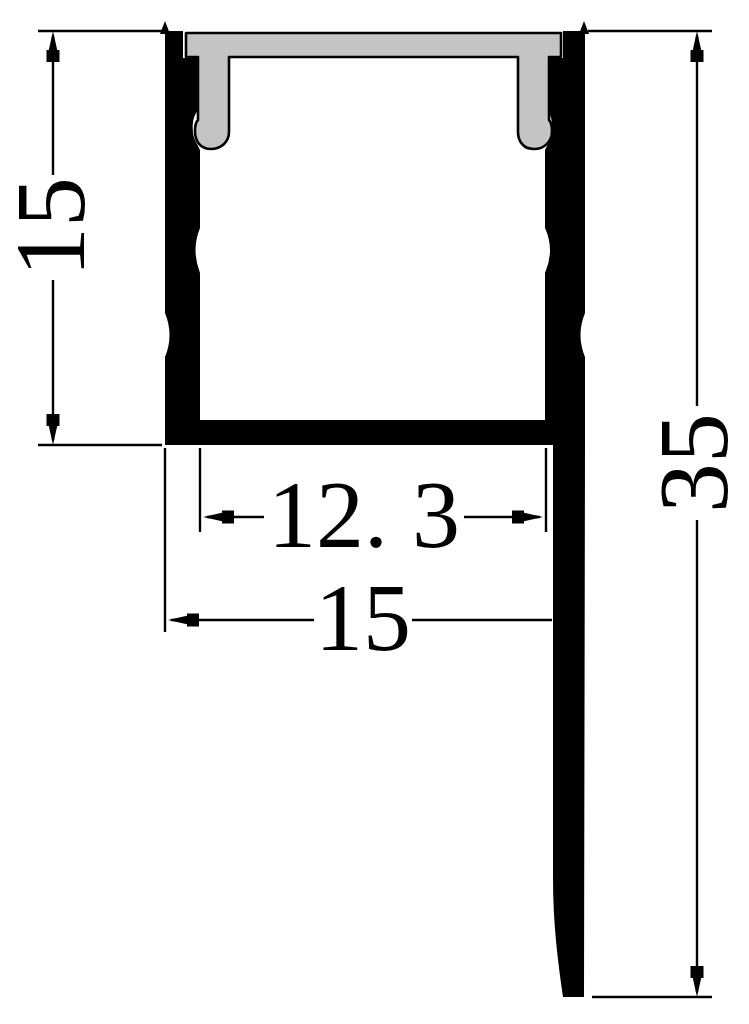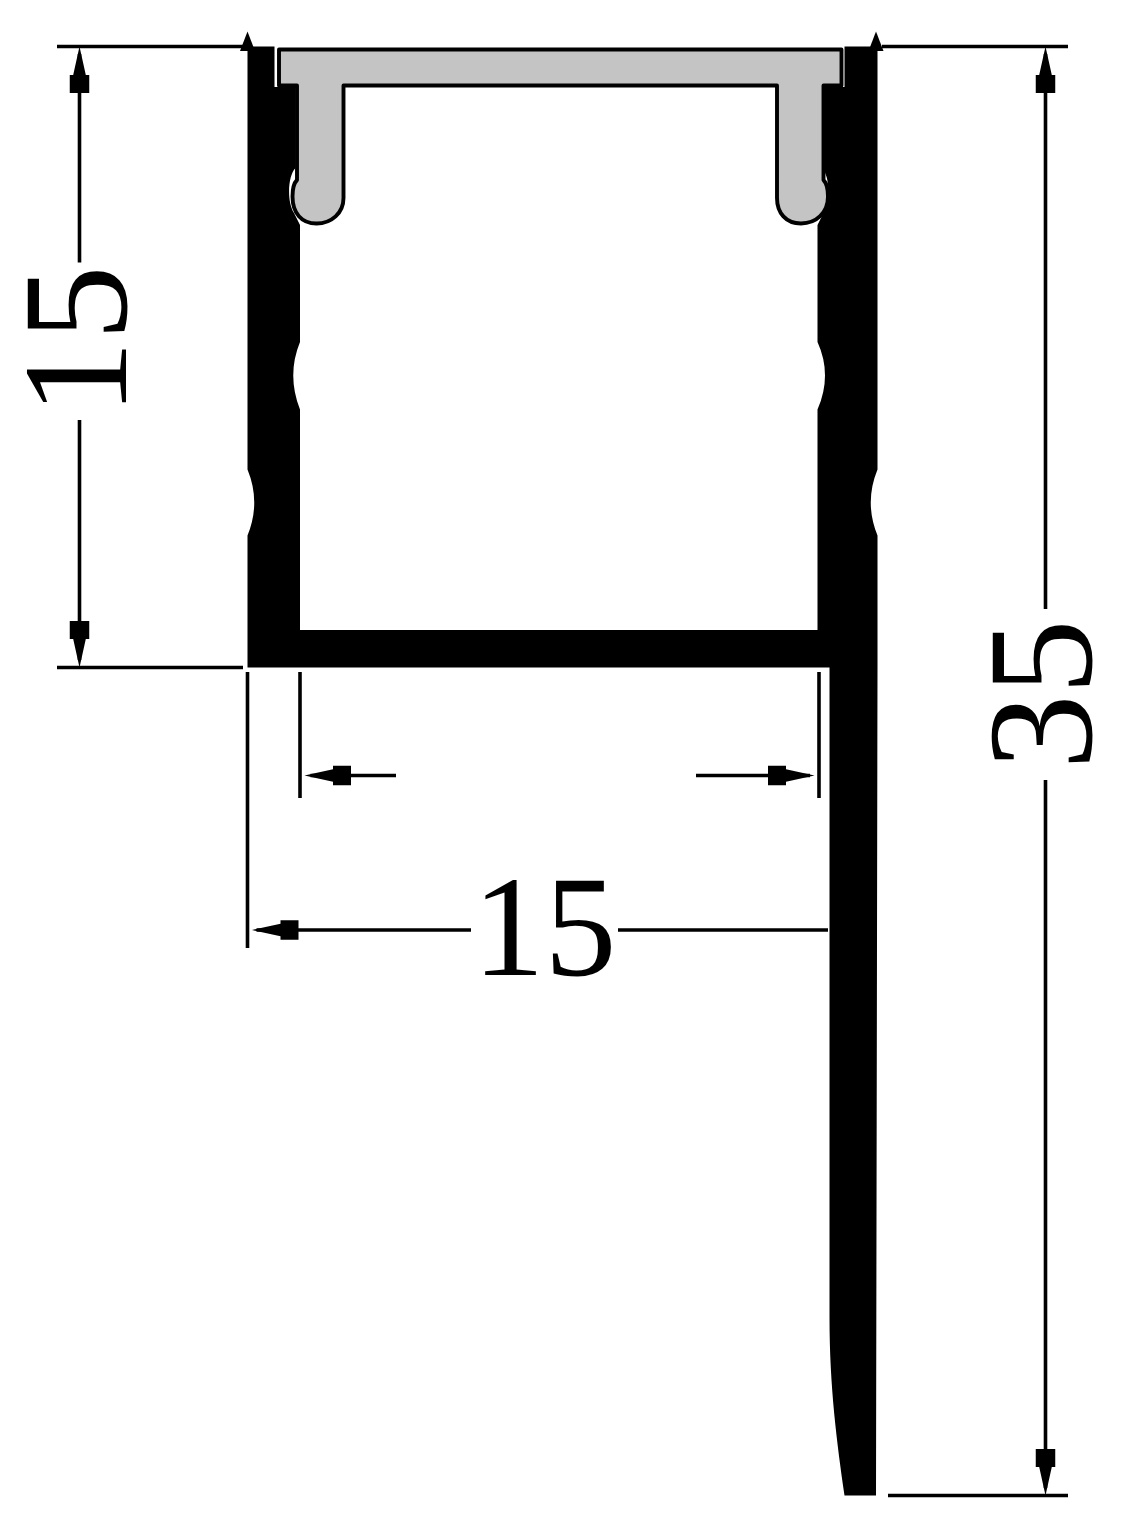--- a/index.html
+++ b/index.html
@@ -97,16 +97,17 @@
       <line x1="171" y1="620" x2="314" y2="620"></line>
       <line x1="412" y1="620" x2="552" y2="620"></line>
     </g>
     <use href="#arrowhead" fill="#000" transform="translate(168,620) rotate(-90)"></use>
   </svg>
 
   <div class="dim-label vertical" style="left:51px;top:227px;">15</div>
 
   <div class="dim-label vertical" style="left:694px;top:463px;">35</div>
 
+  <div class="dim-label" style="left:364px;top:515px;">12. 3</div>
 
   <div class="dim-label" style="left:363px;top:618px;">15</div>
 
 </div>
 
 </body></html>

